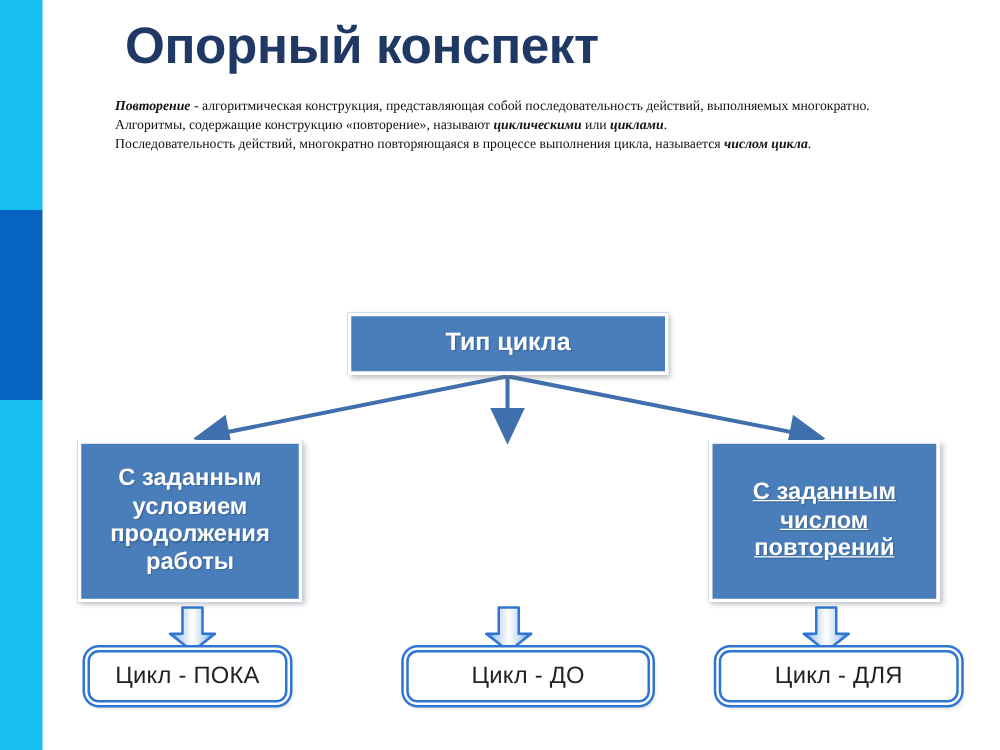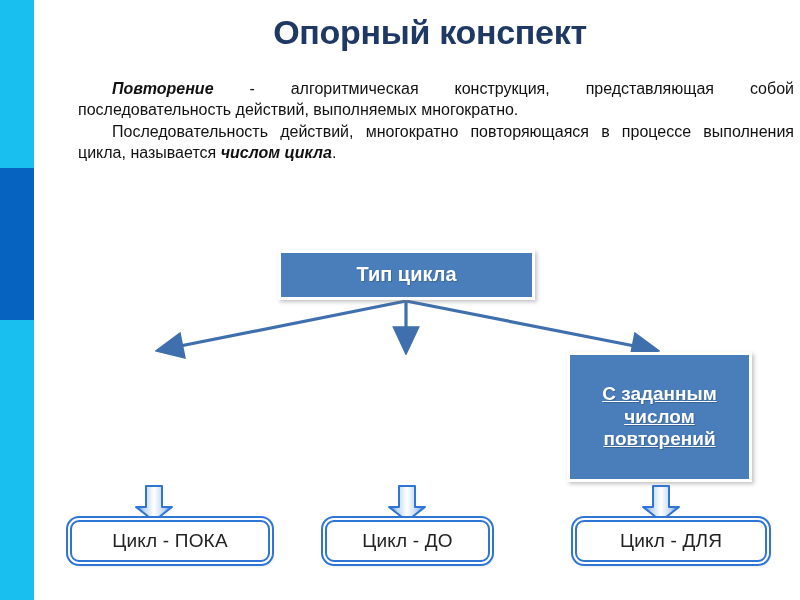--- a/index.html
+++ b/index.html
@@ -41,39 +41,39 @@
     width: 34px; height: 280px;
     background: #18BFEF;
   }
 
   
   #page-title {
     position: absolute;
     left: 100px;
     top: 14px;
     width: 660px;
-    font-size: 34px;
+    font-size: 41px;
     font-weight: bold;
     color: #1F3864;
     letter-spacing: -0.3px;
     text-shadow: 1px 1px 0 rgba(255,255,255,0.9);
     line-height: 1.1;
-    text-align: center;
   }
 
   
   #body-text {
     position: absolute;
-    left: 78px;
+    left: 58px;
     top: 78px;
     width: 716px;
-    font-size: 16px;
+    font-size: 11px;
     color: #111111;
     line-height: 1.32;
     text-align: justify;
+    font-family: Liberation Serif, serif;
   }
   #body-text p {
     margin: 0 0 0.5px 0;
     text-indent: 34px;
   }
   #body-text .bi {
     font-weight: bold;
     font-style: italic;
   }
 
@@ -140,37 +140,38 @@
     box-shadow: 0 0 0 2px #FFFFFF, 0 0 0 4px #2E75D4,
                 2px 3px 4px rgba(120,120,120,0.4);
     box-sizing: border-box;
     display: flex;
     align-items: center;
     justify-content: center;
     color: #222222;
     font-size: 19px;
     letter-spacing: 0.2px;
   }
-  #node-leaf-1 { left: 70px;  width: 200px; }
-  #node-leaf-2 { left: 325px; width: 165px; }
+  #node-leaf-1 { left: 70px;  width: 160px; }
+  #node-leaf-2 { left: 325px; width: 195px; }
   #node-leaf-3 { left: 575px; width: 192px; }
 </style>
 </head>
 <body>
 
 <div id="sidebar">
   <div class="band-cyan-top"></div>
   <div class="band-dark"></div>
   <div class="band-cyan-bottom"></div>
 </div>
 
 <div id="page-title">Опорный конспект</div>
 
 <div id="body-text">
   <p><span class="bi">Повторение</span><span> - алгоритмическая конструкция, представляющая собой последовательность действий, выполняемых многократно.</span></p>
+  <p><span>Алгоритмы, содержащие конструкцию «повторение», называют </span><span class="bi">циклическими</span><span> или </span><span class="bi">циклами</span><span>.</span></p>
   <p><span>Последовательность действий, многократно повторяющаяся в процессе выполнения цикла, называется </span><span class="bi">числом цикла</span><span>.</span></p>
 </div>
 
 <div id="diagram">
 
   <svg id="connectors" viewBox="0 0 800 600">
     <defs>
       <marker id="arrowhead" markerWidth="9" markerHeight="9" refX="7.5" refY="4.5" orient="auto" markerUnits="strokeWidth">
         <path d="M0.5,0.8 L8.4,4.5 L0.5,8.2 Z" fill="#3F6FAC" stroke="#3F6FAC" stroke-width="0.8"></path>
       </marker>
@@ -199,19 +200,20 @@
     <g>
       <path d="M399,486 L415,486 L415,507 L425,507 L407,521 L389,507 L399,507 Z" fill="url(#blockArrowGrad)" stroke="#2E75D4" stroke-width="2" stroke-linejoin="round"></path>
     </g>
     <g>
       <path d="M653,486 L669,486 L669,507 L679,507 L661,521 L643,507 L653,507 Z" fill="url(#blockArrowGrad)" stroke="#2E75D4" stroke-width="2" stroke-linejoin="round"></path>
     </g>
   </svg>
 
   <div class="node-blue" id="node-root">Тип цикла</div>
 
+  <div class="node-blue node-mid" id="node-mid-1">С заданным условием продолжения работы</div>
   <div class="node-blue node-mid" id="node-mid-3">С заданным числом повторений</div>
 
   <div class="node-leaf" id="node-leaf-1">Цикл - ПОКА</div>
   <div class="node-leaf" id="node-leaf-2">Цикл - ДО</div>
   <div class="node-leaf" id="node-leaf-3">Цикл - ДЛЯ</div>
 
 </div>
 
 </body></html>

